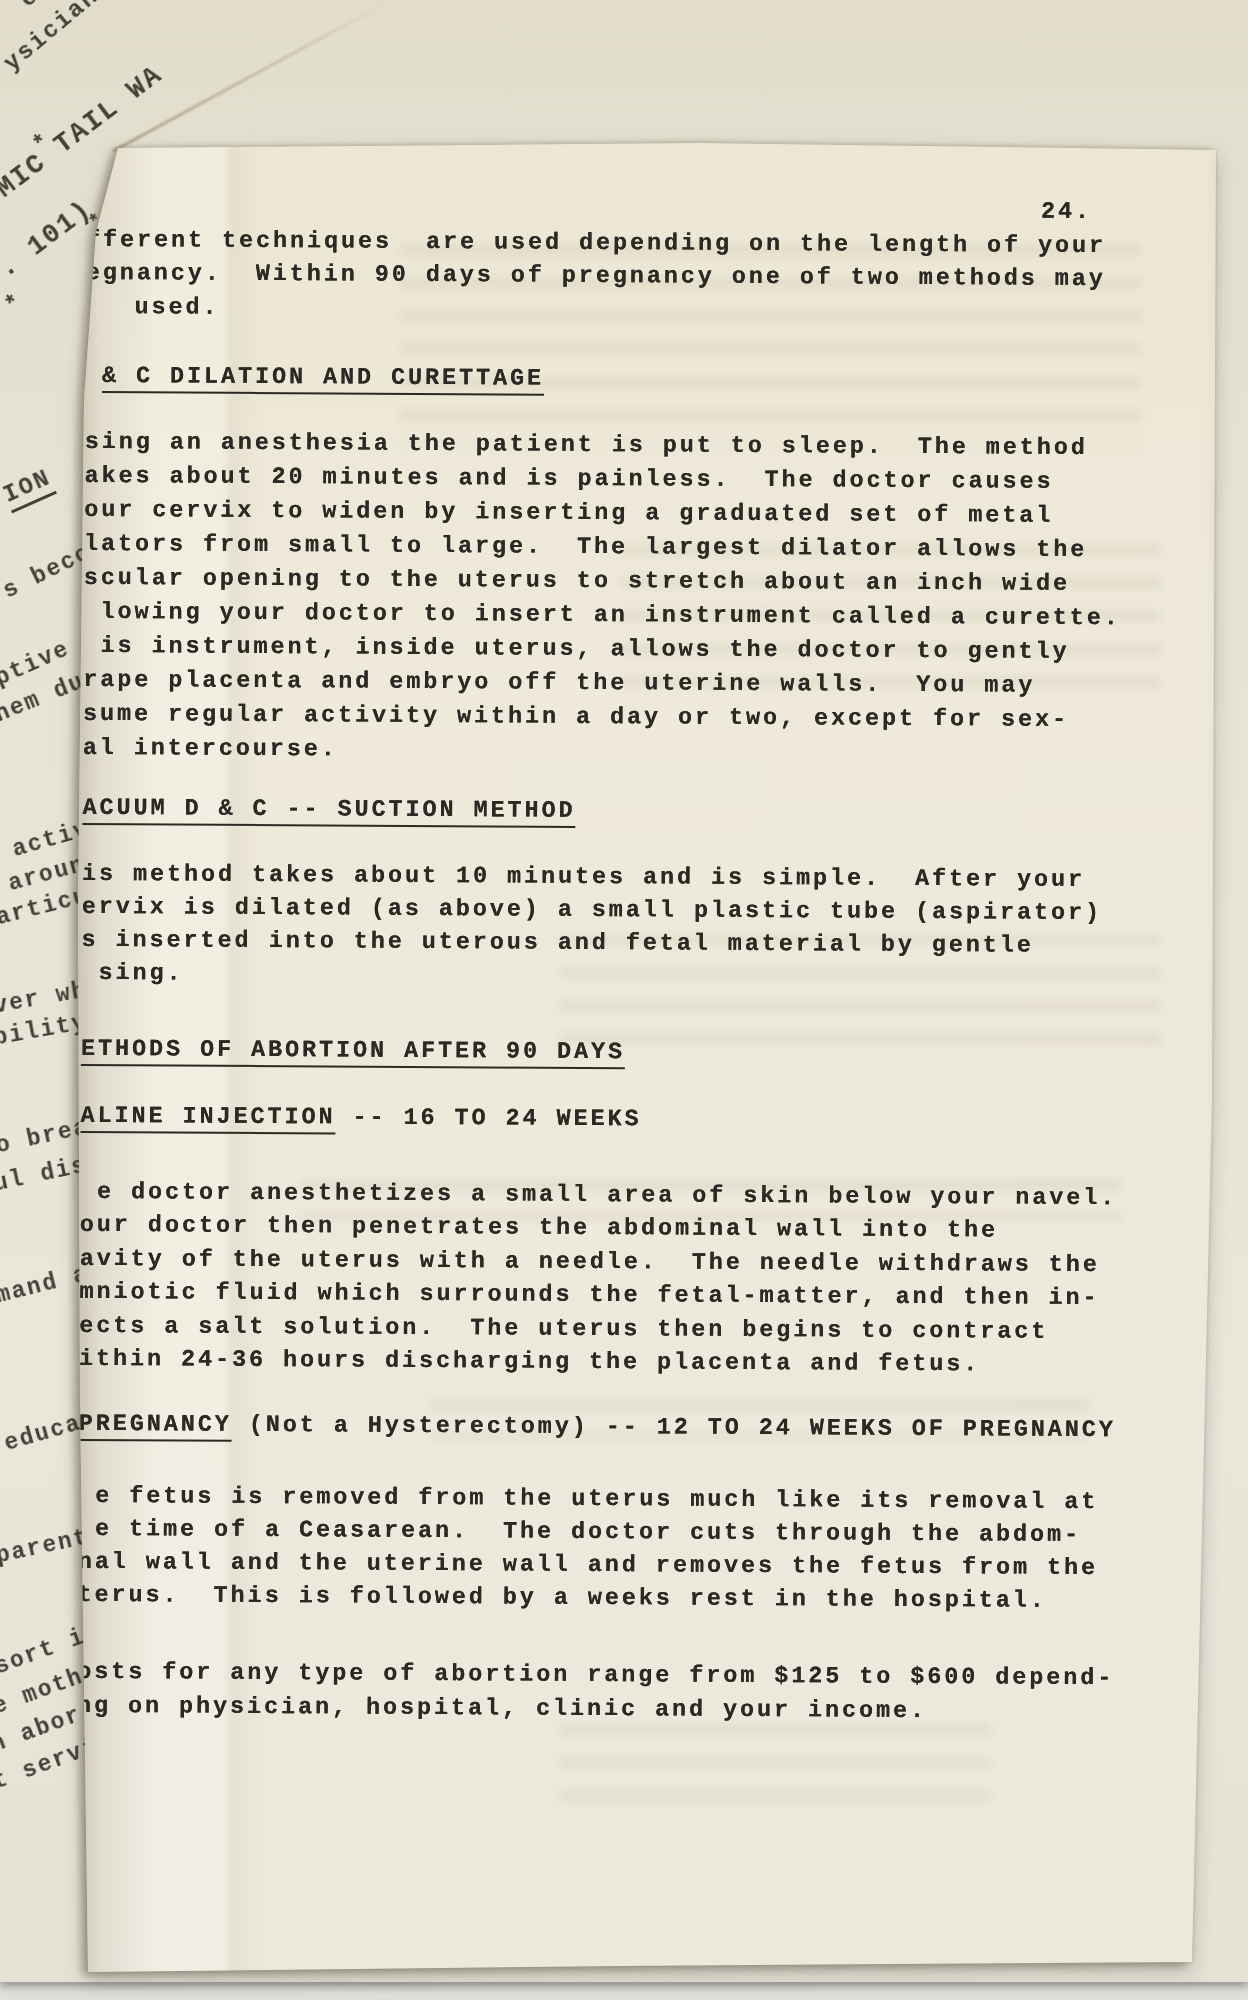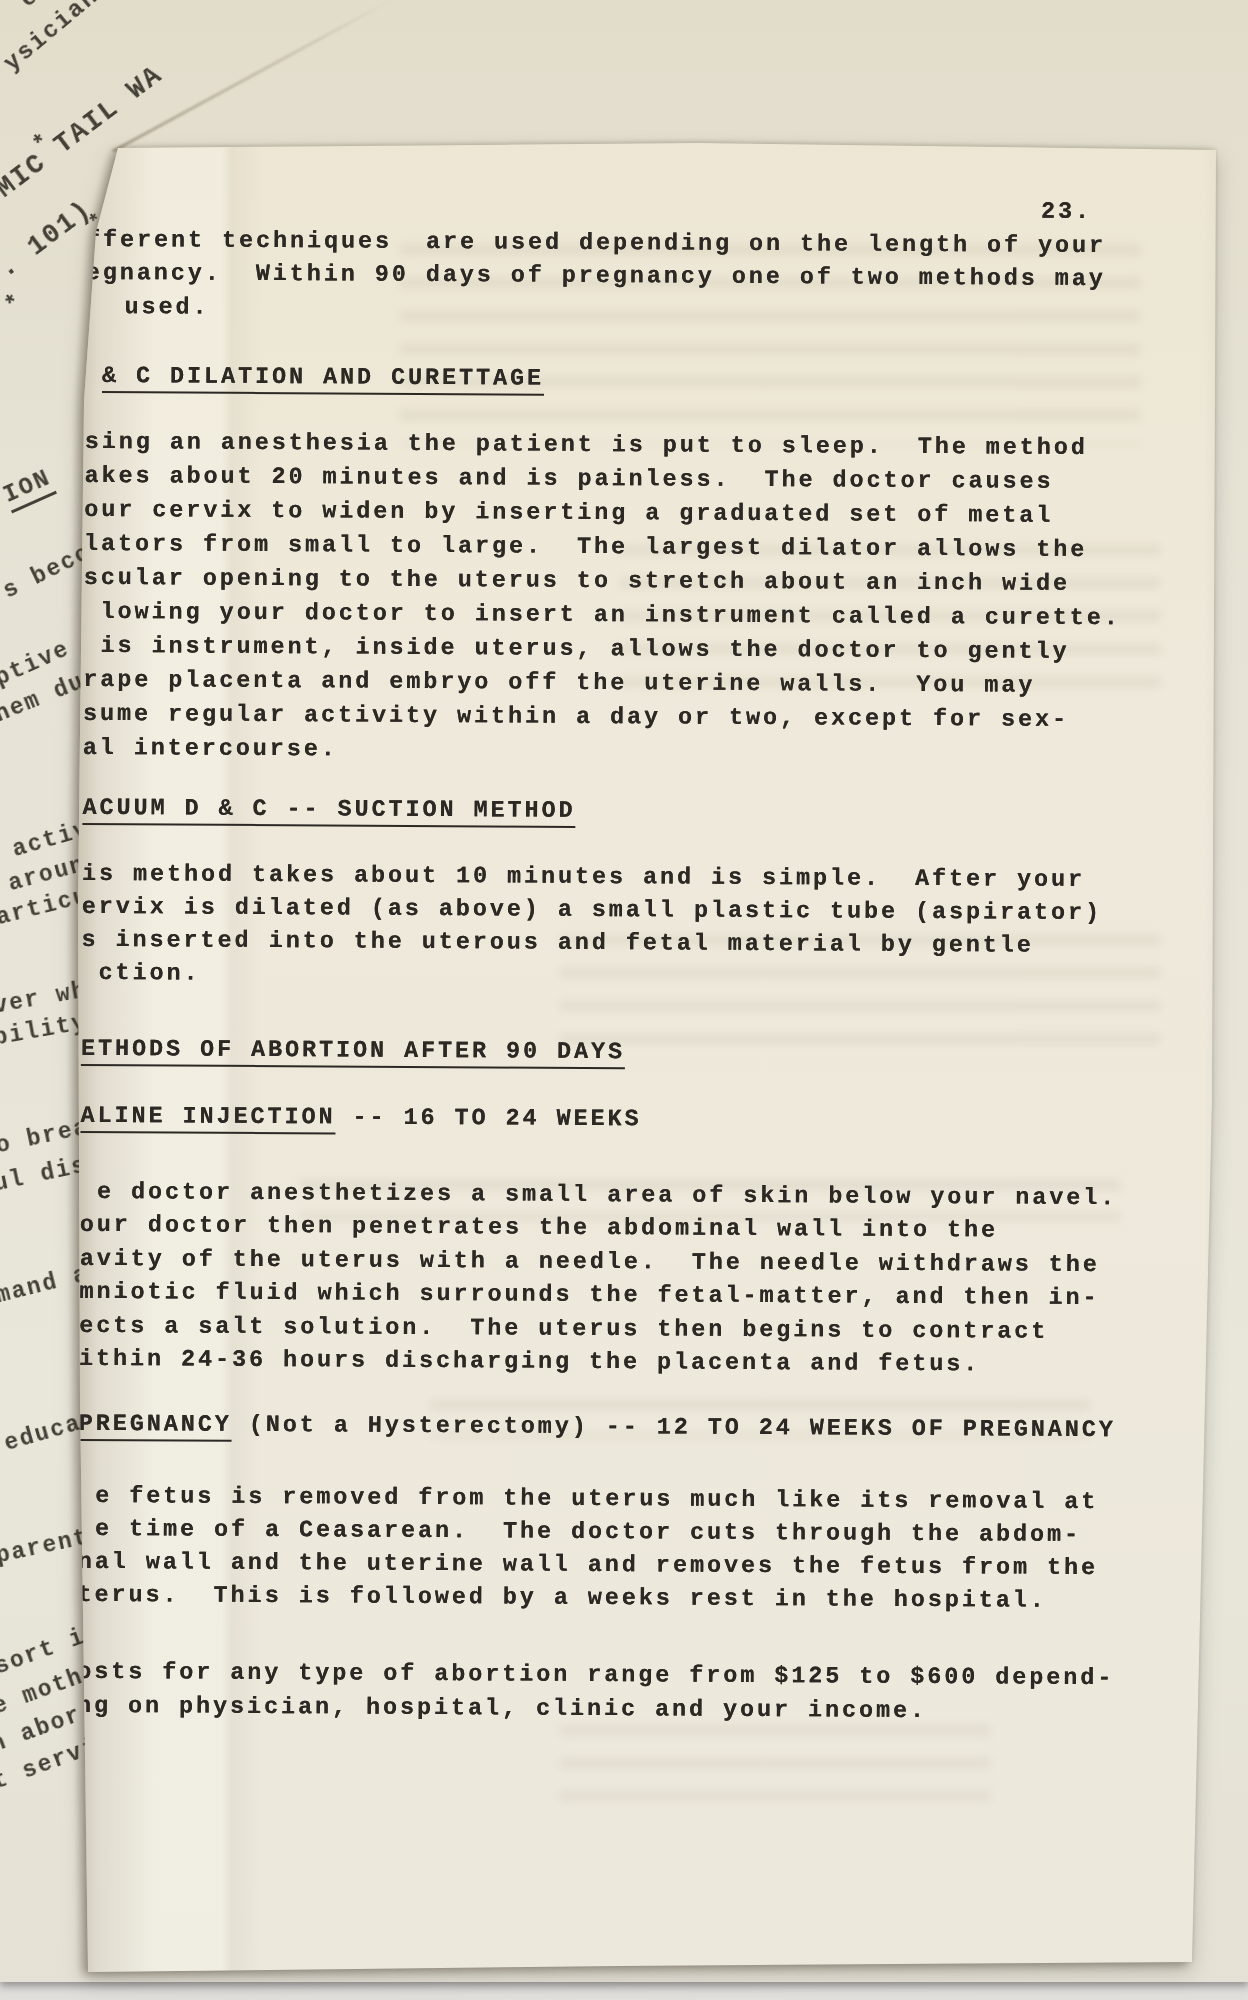--- a/index.html
+++ b/index.html
@@ -94,43 +94,43 @@
     <div class="page">
 
       <div class="smudge" style="left:400px;top:245px;width:740px;height:200px"></div>
       <div class="smudge" style="left:620px;top:545px;width:540px;height:160px"></div>
       <div class="smudge" style="left:560px;top:935px;width:600px;height:110px"></div>
       <div class="smudge" style="left:300px;top:1180px;width:820px;height:40px"></div>
       <div class="smudge" style="left:430px;top:1400px;width:660px;height:38px"></div>
       <div class="smudge" style="left:560px;top:1725px;width:430px;height:80px"></div>
 
       <div class="textlayer">
-        <div class="tl" style="left:1032px;top:194px">23.</div>
+        <div class="tl" style="left:1032px;top:194px">24.</div>
 
         <div class="tl" style="left:77px;top:228px">fferent techniques  are used depending on the length of your</div>
         <div class="tl" style="left:77px;top:261px">egnancy.  Within 90 days of pregnancy one of two methods may</div>
-        <div class="tl" style="left:116px;top:295px">used.</div>
+        <div class="tl" style="left:126px;top:295px">used.</div>
 
         <div class="tl hl" style="left:94px;top:364px"><span class="ul">&amp; C DILATION AND CURETTAGE</span></div>
         <div class="tl" style="left:77px;top:430px">sing an anesthesia the patient is put to sleep.  The method</div>
         <div class="tl" style="left:77px;top:464px">akes about 20 minutes and is painless.  The doctor causes</div>
         <div class="tl" style="left:77px;top:498px">our cervix to widen by inserting a graduated set of metal</div>
         <div class="tl" style="left:77px;top:532px">lators from small to large.  The largest dilator allows the</div>
         <div class="tl" style="left:77px;top:566px">scular opening to the uterus to stretch about an inch wide</div>
         <div class="tl" style="left:94px;top:600px">lowing your doctor to insert an instrument called a curette.</div>
         <div class="tl" style="left:94px;top:634px">is instrument, inside uterus, allows the doctor to gently</div>
         <div class="tl" style="left:77px;top:668px">rape placenta and embryo off the uterine walls.  You may</div>
         <div class="tl" style="left:77px;top:702px">sume regular activity within a day or two, except for sex-</div>
         <div class="tl" style="left:77px;top:736px">al intercourse.</div>
 
         <div class="tl hl" style="left:77px;top:796px"><span class="ul">ACUUM D &amp; C -- SUCTION METHOD</span></div>
         <div class="tl" style="left:77px;top:862px">is method takes about 10 minutes and is simple.  After your</div>
         <div class="tl" style="left:77px;top:895px">ervix is dilated (as above) a small plastic tube (aspirator)</div>
         <div class="tl" style="left:77px;top:928px">s inserted into the uterous and fetal material by gentle</div>
-        <div class="tl" style="left:94px;top:961px">ction.</div>
+        <div class="tl" style="left:94px;top:961px">sing.</div>
 
         <div class="tl hl" style="left:77px;top:1037px"><span class="ul">ETHODS OF ABORTION AFTER 90 DAYS</span></div>
 
         <div class="tl hl" style="left:77px;top:1104px"><span class="ul">ALINE INJECTION</span><span> -- 16 TO 24 WEEKS</span></div>
         <div class="tl" style="left:94px;top:1180px">e doctor anesthetizes a small area of skin below your navel.</div>
         <div class="tl" style="left:77px;top:1213px">our doctor then penetrates the abdominal wall into the</div>
         <div class="tl" style="left:77px;top:1247px">avity of the uterus with a needle.  The needle withdraws the</div>
         <div class="tl" style="left:77px;top:1280px">mniotic fluid which surrounds the fetal-matter, and then in-</div>
         <div class="tl" style="left:77px;top:1314px">ects a salt solution.  The uterus then begins to contract</div>
         <div class="tl" style="left:77px;top:1347px">ithin 24-36 hours discharging the placenta and fetus.</div>

